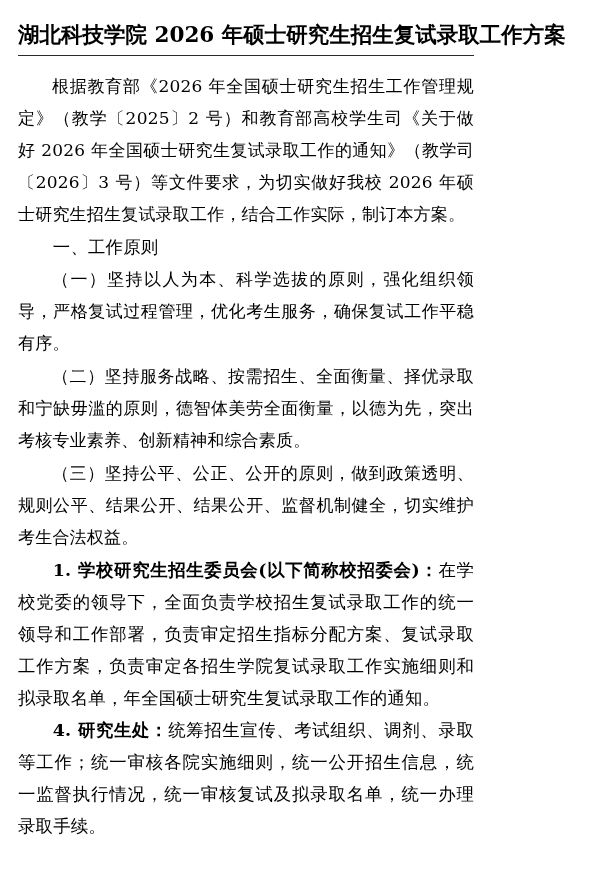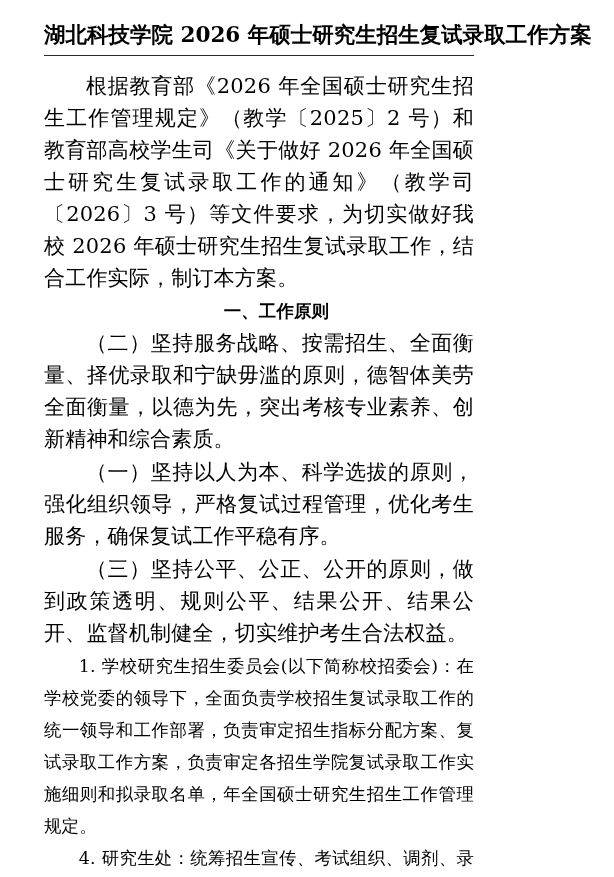--- a/index.html
+++ b/index.html
@@ -11,89 +11,88 @@
     height: 877px;
     background: #ffffff;
     font-family: "DejaVu Serif", "Liberation Serif", serif;
     color: #000000;
     overflow: hidden;
   }
   .page {
     width: 500px;
     height: 877px;
     box-sizing: border-box;
-    padding: 22px 26px 0 44px;
+    padding: 22px 26px 0 18px;
     background: #ffffff;
   }
   .doc-title {
     font-family: "DejaVu Serif", "Liberation Serif", serif;
     font-weight: bold;
     font-size: 21.5px;
     line-height: 1.25;
     text-align: center;
     letter-spacing: 0px;
     color: #000000;
     margin: 0 0 6px 0;
     white-space: nowrap;
   }
   .title-rule {
     border: none;
     border-top: 1px solid #2b2b2b;
     margin: 6px 0 14px 0;
   }
   p.body-para {
     margin: 0 0 1px 0;
-    font-size: 21px;
+    font-size: 17px;
     line-height: 32px;
     text-align: justify;
     text-justify: inter-ideograph;
     text-indent: 2em;
     letter-spacing: 0.2px;
   }
   p.heading-para {
     margin: 0;
     font-size: 17.4px;
     line-height: 32px;
     text-indent: 2em;
-    font-weight: bold;
+    font-weight: normal;
     letter-spacing: 0.2px;
-    text-align: center;
   }
   p.mixed-para {
     margin: 0;
     font-size: 17.4px;
     line-height: 32px;
     text-align: justify;
     text-justify: inter-ideograph;
     text-indent: 2em;
     letter-spacing: 0.2px;
   }
   p.mixed-para .lead {
-    font-weight: normal;
+    font-weight: bold;
   }
 </style>
 </head>
 <body>
 
 <div class="page">
 
   <h1 class="doc-title">湖北科技学院 2026 年硕士研究生招生复试录取工作方案</h1>
   <hr class="title-rule">
 
   <div>
 
     <p class="body-para">根据教育部《2026 年全国硕士研究生招生工作管理规定》（教学〔2025〕2 号）和教育部高校学生司《关于做好 2026 年全国硕士研究生复试录取工作的通知》（教学司〔2026〕3 号）等文件要求，为切实做好我校 2026 年硕士研究生招生复试录取工作，结合工作实际，制订本方案。</p>
 
     <p class="heading-para">一、工作原则</p>
 
+    <p class="body-para">（一）坚持以人为本、科学选拔的原则，强化组织领导，严格复试过程管理，优化考生服务，确保复试工作平稳有序。</p>
+
     <p class="body-para">（二）坚持服务战略、按需招生、全面衡量、择优录取和宁缺毋滥的原则，德智体美劳全面衡量，以德为先，突出考核专业素养、创新精神和综合素质。</p>
-
-    <p class="body-para">（一）坚持以人为本、科学选拔的原则，强化组织领导，严格复试过程管理，优化考生服务，确保复试工作平稳有序。</p>
 
     <p class="body-para">（三）坚持公平、公正、公开的原则，做到政策透明、规则公平、结果公开、结果公开、监督机制健全，切实维护考生合法权益。</p>
 
 
-    <p class="mixed-para"><span class="lead">1. 学校研究生招生委员会(以下简称校招委会)：</span><span>在学校党委的领导下，全面负责学校招生复试录取工作的统一领导和工作部署，负责审定招生指标分配方案、复试录取工作方案，负责审定各招生学院复试录取工作实施细则和拟录取名单，年全国硕士研究生招生工作管理规定。</span></p>
+    <p class="mixed-para"><span class="lead">1. 学校研究生招生委员会(以下简称校招委会)：</span><span>在学校党委的领导下，全面负责学校招生复试录取工作的统一领导和工作部署，负责审定招生指标分配方案、复试录取工作方案，负责审定各招生学院复试录取工作实施细则和拟录取名单，年全国硕士研究生复试录取工作的通知。</span></p>
 
     <p class="mixed-para"><span class="lead">4. 研究生处：</span><span>统筹招生宣传、考试组织、调剂、录取等工作；统一审核各院实施细则，统一公开招生信息，统一监督执行情况，统一审核复试及拟录取名单，统一办理录取手续。</span></p>
 
   </div>
 </div>
 
 </body></html>

